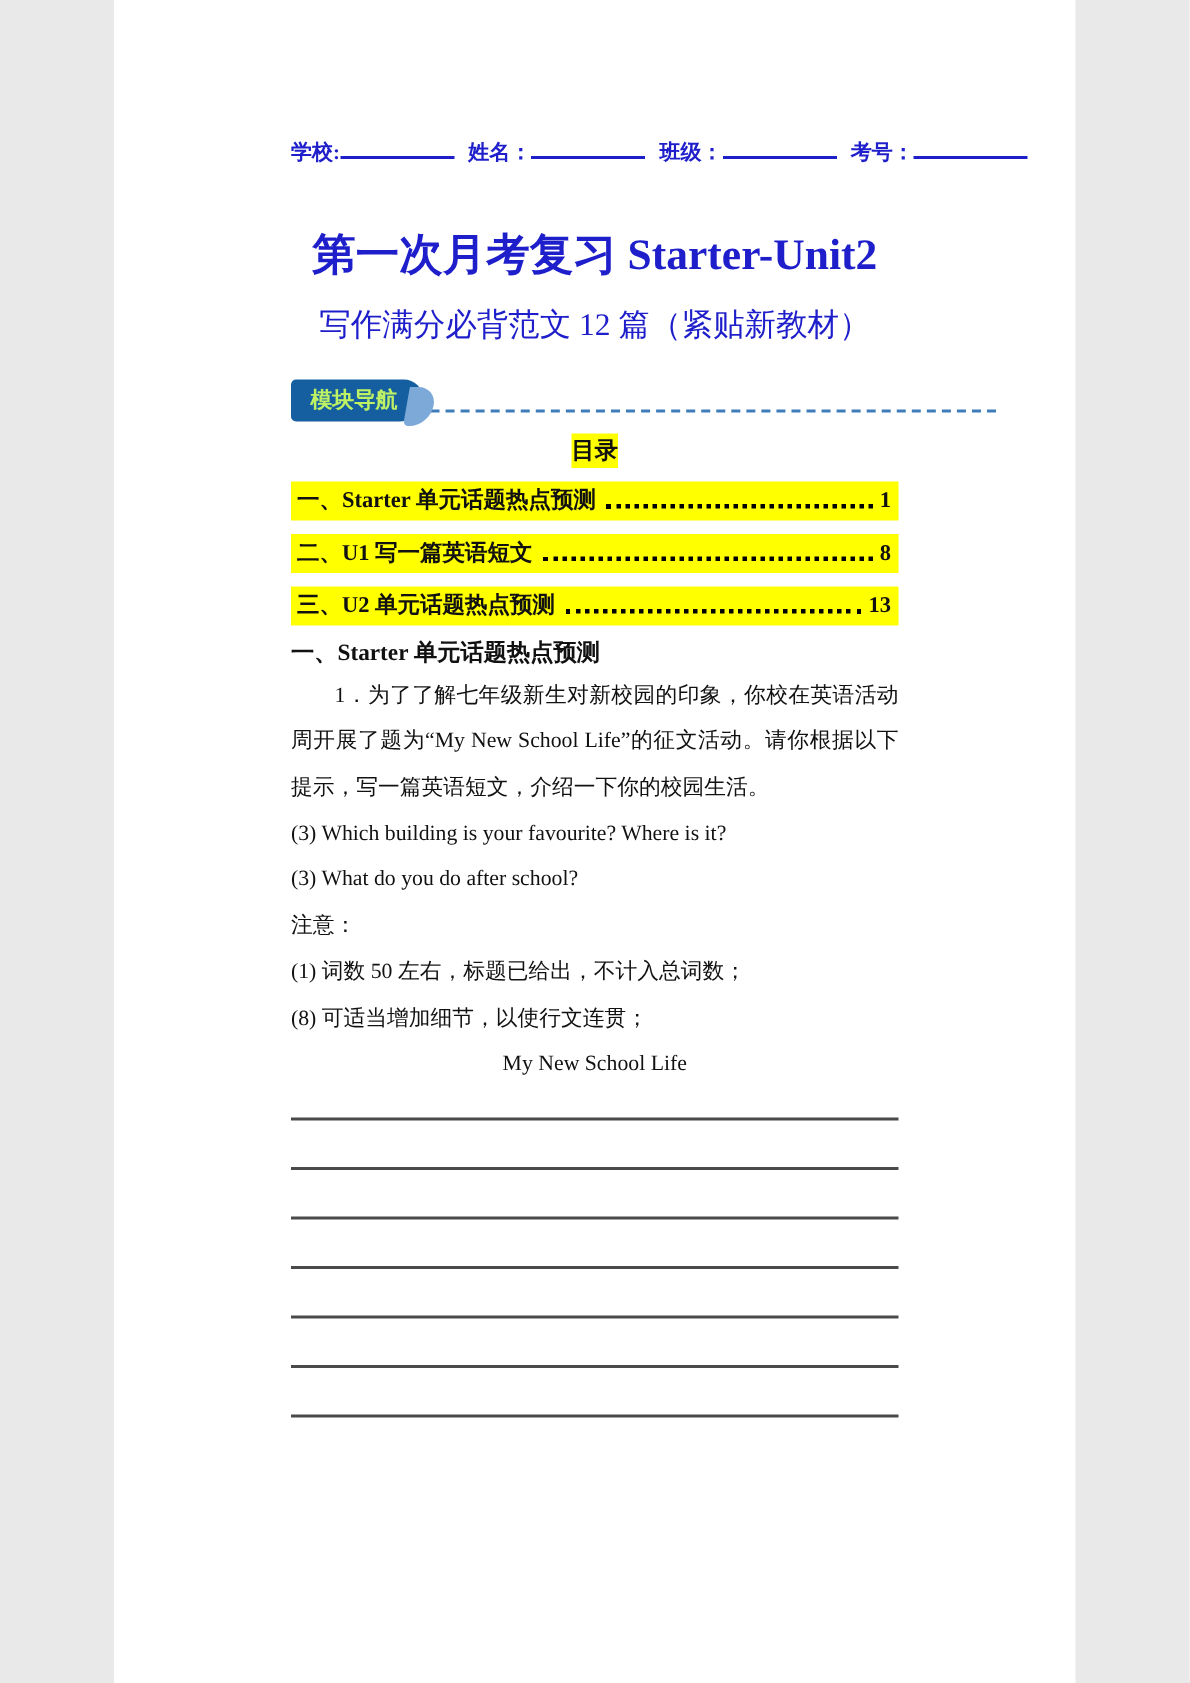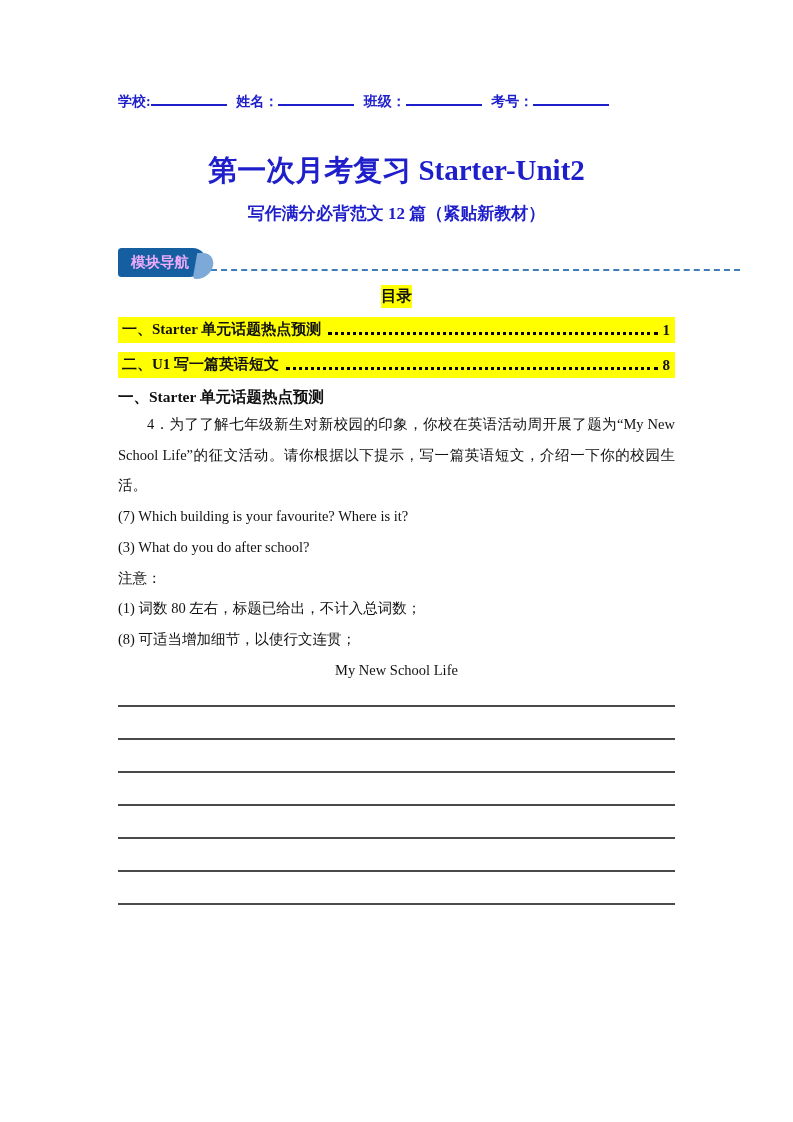--- a/index.html
+++ b/index.html
@@ -1,18 +1,18 @@
 <!DOCTYPE html>
 <html style="--accent-blue: #1e1ecb; --badge-blue: #155fa0; --badge-blue-light: #7da9d8; --dash-blue: #3f7cba; --highlight-yellow: #ffff00;"><head>
 <meta charset="utf-8">
 <style>
   html, body { margin: 0; padding: 0; background: #e9e9e9; }
   .page {
     position: relative;
-    width: 793px;
+    width: 641px;
     height: 1122px;
     margin: 0 auto;
     background: #ffffff;
     font-family: "Liberation Serif", "DejaVu Serif", serif;
     color: #111;
     overflow: hidden;
   }
   .content { position: absolute; left: 118px; right: 118px; top: 0; }
 
   
@@ -38,38 +38,38 @@
     text-align: center;
     color: var(--accent-blue, #1e1ecb);
     font-size: 29px;
     font-weight: bold;
     line-height: 1.15;
   }
   .subtitle {
     margin: 17px 0 0 0;
     text-align: center;
     color: var(--accent-blue, #1e1ecb);
-    font-size: 17px;
-    font-weight: bold;
+    font-size: 21px;
+    font-weight: normal;
     line-height: 1.15;
   }
 
   
   .badge-row {
     display: flex;
     align-items: flex-end;
     margin-top: 24px;
     margin-right: -65px; 
     height: 29px;
   }
   .badge {
     position: relative;
     display: inline-block;
     background: var(--badge-blue, #155fa0);
-    color: #f0abfc;
+    color: #bef264;
     font-family: "Liberation Sans", "DejaVu Sans", sans-serif;
     font-weight: bold;
     font-size: 14.5px;
     line-height: 1;
     padding: 7px 17px 7px 13px;
     border-radius: 4px 15px 18px 4px;
     z-index: 1;
   }
   .badge::after {
     content: "";
@@ -166,30 +166,35 @@
     <div class="toc-row">
       <span class="toc-label">一、Starter 单元话题热点预测</span>
       <span class="toc-leader"></span>
       <span class="toc-page">1</span>
     </div>
     <div class="toc-row">
       <span class="toc-label">二、U1 写一篇英语短文</span>
       <span class="toc-leader"></span>
       <span class="toc-page">8</span>
     </div>
+    <div class="toc-row">
+      <span class="toc-label">三、U2 单元话题热点预测</span>
+      <span class="toc-leader"></span>
+      <span class="toc-page">13</span>
+    </div>
 
 
     <h3 class="section-heading">一、Starter 单元话题热点预测</h3>
 
     <div class="body-text">
-      <p class="prompt">4．为了了解七年级新生对新校园的印象，你校在英语活动周开展了题为“My New School Life”的征文活动。请你根据以下提示，写一篇英语短文，介绍一下你的校园生活。</p>
-      <p>(7) Which building is your favourite? Where is it?</p>
+      <p class="prompt">1．为了了解七年级新生对新校园的印象，你校在英语活动周开展了题为“My New School Life”的征文活动。请你根据以下提示，写一篇英语短文，介绍一下你的校园生活。</p>
+      <p>(3) Which building is your favourite? Where is it?</p>
       <p>(3) What do you do after school?</p>
       <p>注意：</p>
-      <p>(1) 词数 80 左右，标题已给出，不计入总词数；</p>
+      <p>(1) 词数 50 左右，标题已给出，不计入总词数；</p>
       <p>(8) 可适当增加细节，以使行文连贯；</p>
       <p class="essay-title">My New School Life</p>
     </div>
 
     <div class="writing-area" id="writing-area">
         <div class="writing-line"></div>
         <div class="writing-line"></div>
         <div class="writing-line"></div>
         <div class="writing-line"></div>
         <div class="writing-line"></div>

